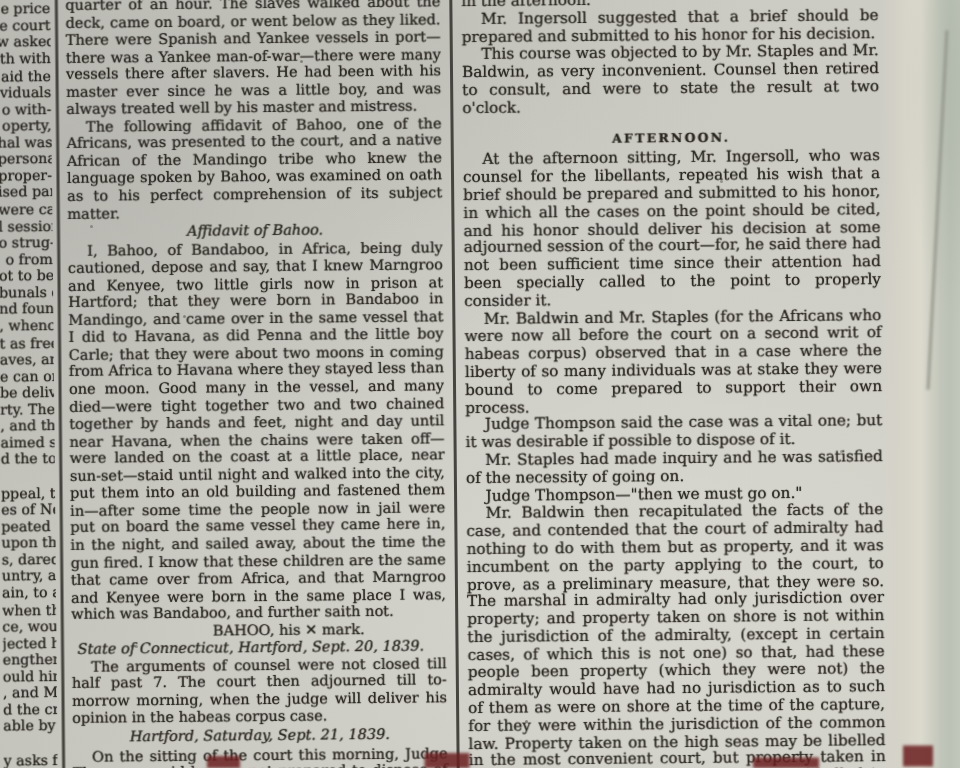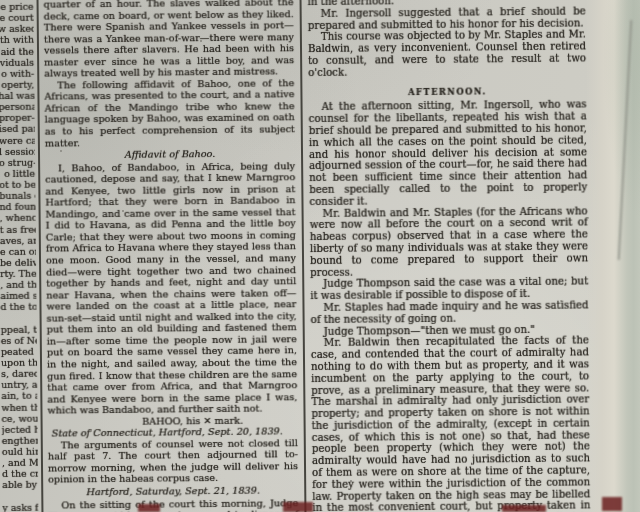--- a/index.html
+++ b/index.html
@@ -86,21 +86,21 @@
         <div>viduals</div>
         <div>o with-</div>
         <div>operty,</div>
         <div>hal was</div>
         <div>personal</div>
         <div>proper-</div>
         <div>ised part</div>
         <div>were can-</div>
         <div>l session</div>
         <div>o strug-</div>
-        <div>o little</div>
+        <div>o from</div>
         <div>ot to be</div>
         <div>bunals of</div>
         <div>nd found</div>
         <div>, whence</div>
         <div>t as free;</div>
         <div>aves, and</div>
         <div>e can only</div>
         <div>be deliv-</div>
         <div>rty.  The</div>
         <div>, and the</div>

